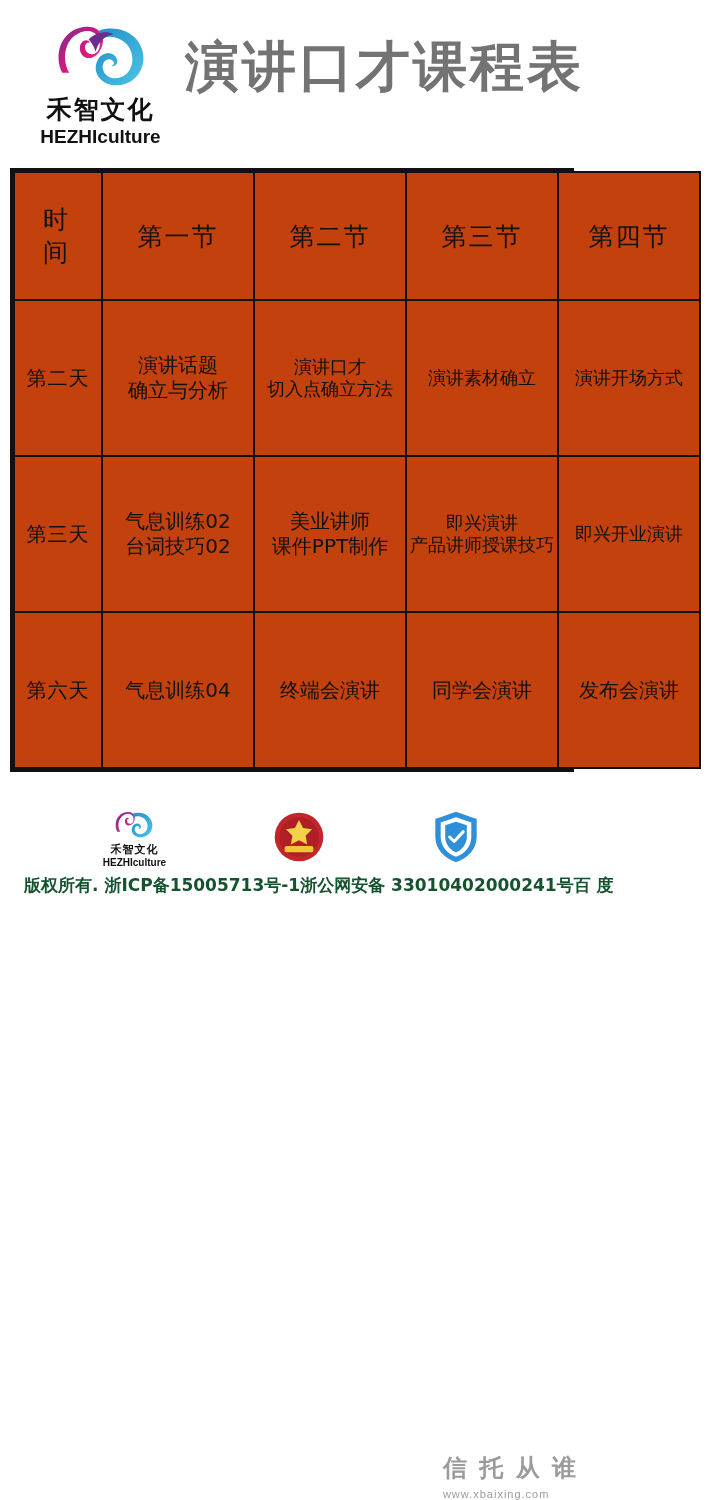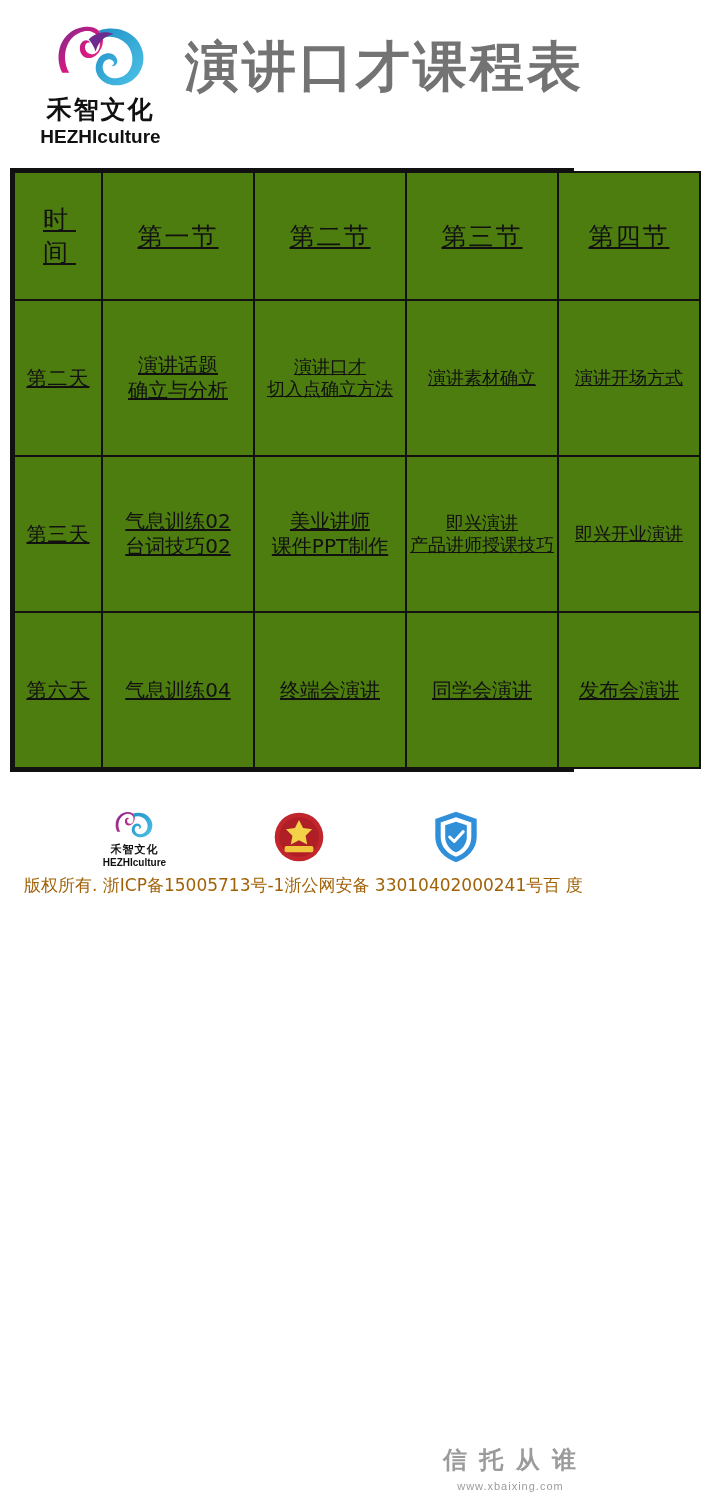--- a/index.html
+++ b/index.html
@@ -75,22 +75,21 @@
   
   .table-wrap {
     margin: 8px 10px 0 10px;
     border: 3px solid #111;
     box-sizing: border-box;
   }
   table.schedule {
     width: 100%;
     border-collapse: collapse;
     table-layout: fixed;
-    background: #4d7c0f;
-    text-decoration: underline;
+    background: #c2410c;
   }
   table.schedule td, table.schedule th {
     border: 2px solid #111;
     text-align: center;
     vertical-align: middle;
     font-family: "DejaVu Sans", "Liberation Sans", sans-serif;
     color: #111;
     padding: 2px 3px;
   }
   table.schedule thead th {
@@ -158,34 +157,34 @@
   .police-badge { width: 54px; height: 54px; }
   .shield-badge { width: 50px; height: 54px; }
 
   .footer-text {
     display: flex;
     align-items: center;
     justify-content: space-between;
     padding: 6px 14px 0 14px;
     font-family: "DejaVu Sans", "Liberation Sans", sans-serif;
     font-size: 17px;
-    font-weight: normal;
-    color: #a16207;
+    font-weight: bold;
+    color: #14532d;
     box-sizing: border-box;
   }
   .footer-text .seg { white-space: nowrap; }
   .footer-text .seg.right { display: flex; align-items: baseline; }
   .baidu-word { margin-right: 4px; }
 
   
   .watermark {
     position: absolute;
     right: 6px;
-    bottom: 8px;
-    text-align: center;
+    bottom: 0;
+    text-align: left;
     opacity: 0.85;
     pointer-events: none;
   }
   .wm-main {
     font-family: "DejaVu Sans", sans-serif;
     font-size: 24px;
     font-weight: bold;
     color: #8a8a8a;
     letter-spacing: 2px;
     line-height: 1;

